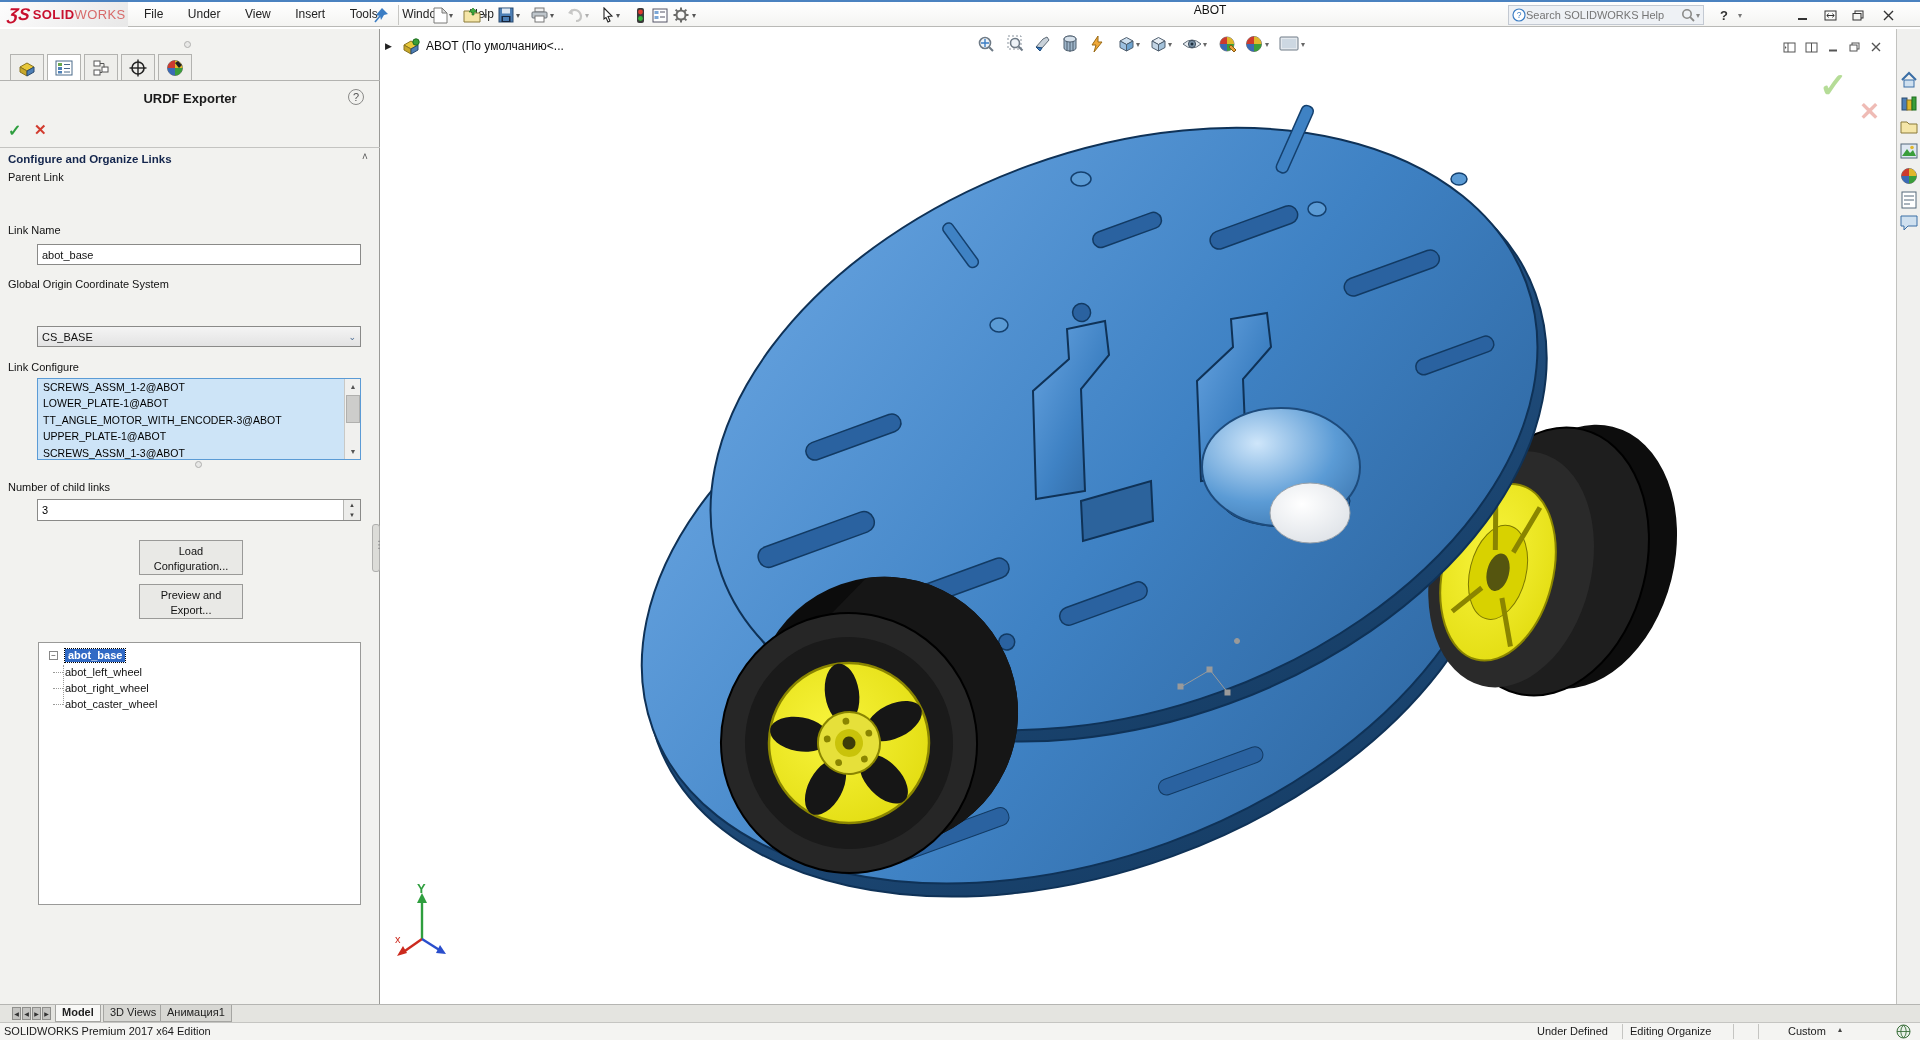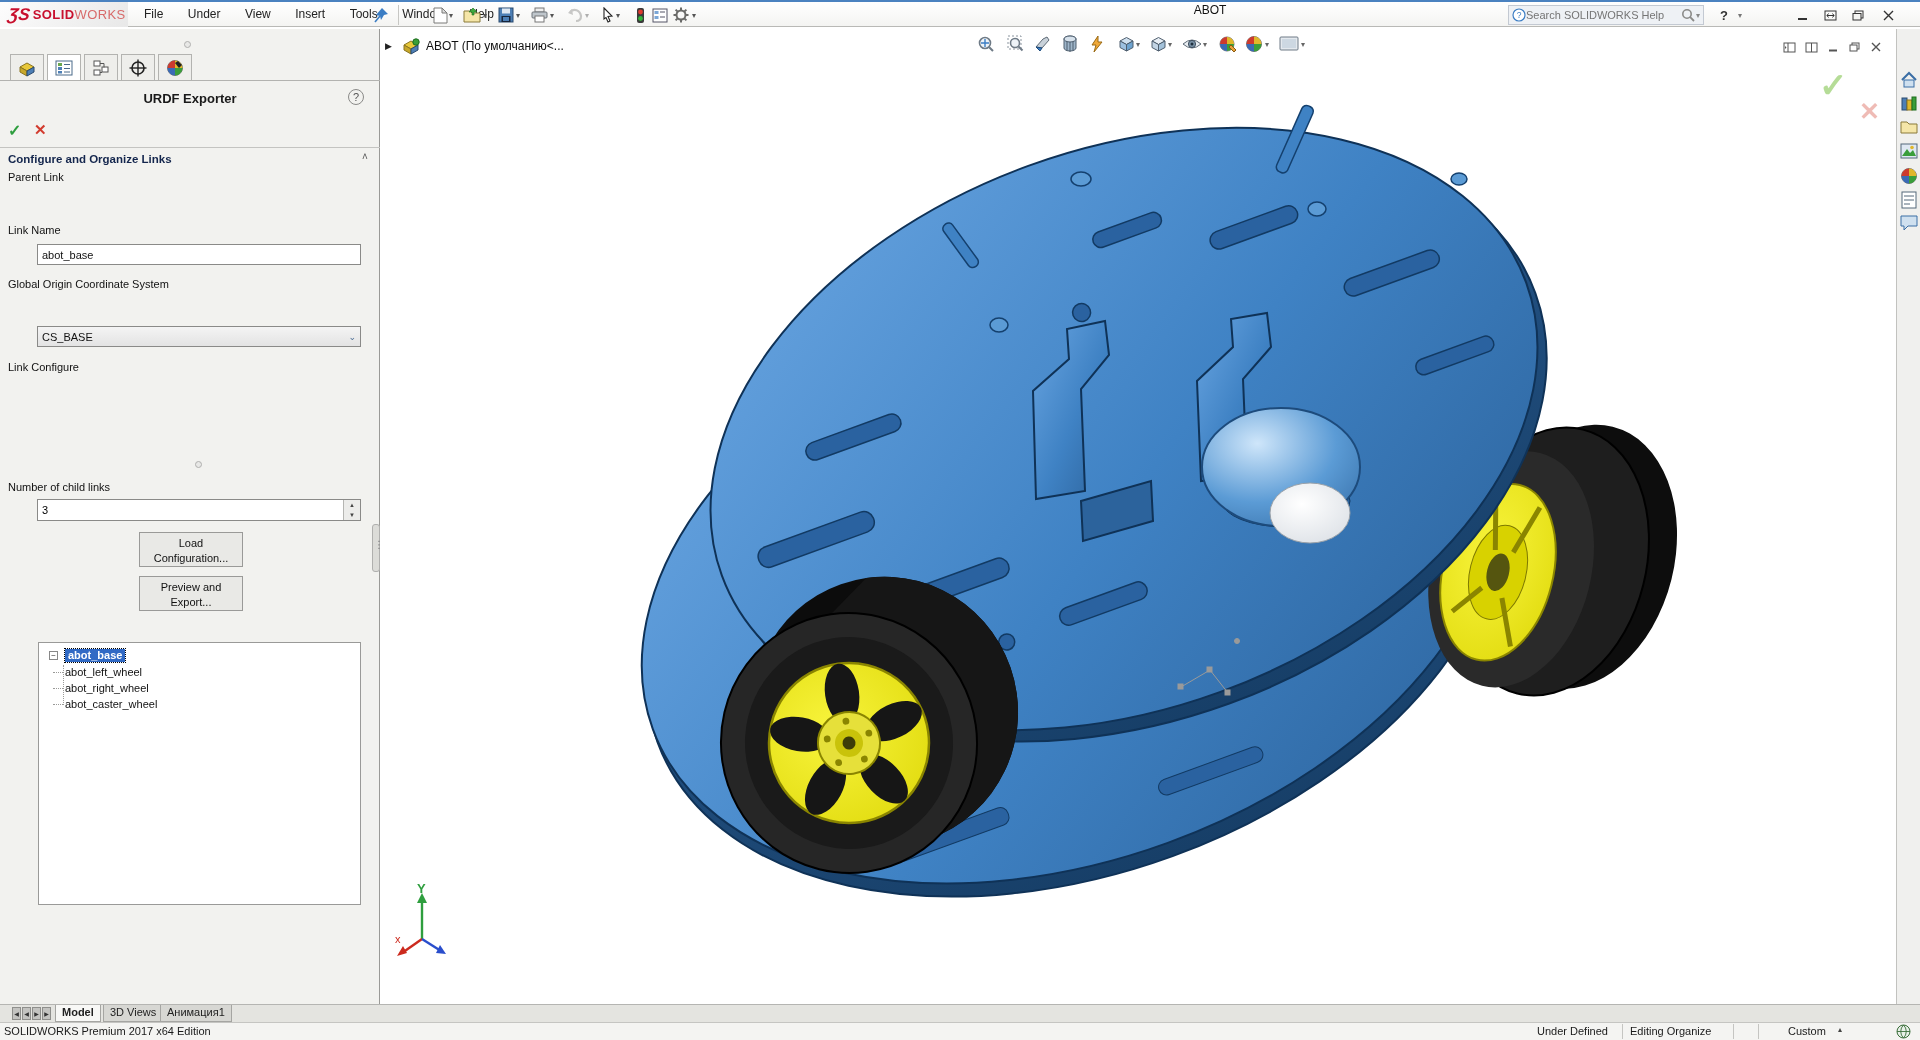--- a/index.html
+++ b/index.html
@@ -61,21 +61,21 @@
   #list-scroll .sarrow { width:16px; height:15px; text-align:center; font-size:7px; color:#555; line-height:15px; }
   #list-scroll .sthumb { width:14px; height:28px; margin:1px; background:#cdcdcb; border:1px solid #b0b0ae; }
   #list-grip { position:absolute; left:195px; top:432px; width:7px; height:7px; border-radius:50%;
     background:#e8e8e6; border:1px solid #b0b0ae; }
   #spinner { position:absolute; left:37px; top:470px; width:324px; height:22px; border:1px solid #8a8a88; background:#fff; }
   #spinner input { border:none; outline:none; width:300px; height:100%; font-size:11px; padding:2px 4px;
     font-family:"Liberation Sans",sans-serif; }
   #spin-btns { position:absolute; right:0; top:0; width:17px; height:20px; border-left:1px solid #b5b5b2; }
   #spin-btns div { height:10px; font-size:6px; text-align:center; color:#444; line-height:10px; background:#ececea; }
   .pbtn { position:absolute; left:139px; width:104px; height:35px; background:#e9e9e6; border:1px solid #9a9a98;
-    font-size:11px; color:#111; text-align:center; line-height:15px; padding-top:2px; }
+    font-size:11px; color:#111; text-align:center; line-height:15px; padding-top:2px;margin-top:8px; }
   #tree-box { position:absolute; left:38px; top:613px; width:323px; height:263px; background:#fff;
     border:1px solid #9a9a98; font-size:11px; }
   .tree-root-row { position:relative; margin:6px 0 0 10px; height:15px; }
   .tree-exp { position:absolute; left:0; top:2px; width:9px; height:9px; border:1px solid #888;
     background:#fff; font-size:8px; line-height:7px; text-align:center; color:#333; }
   .tree-root-label { position:absolute; left:16px; top:0; background:#316ac5; color:#fff; font-weight:bold;
     padding:0 3px 1px; outline:1px dotted #000; }
   .tree-child { position:relative; margin-left:26px; height:16px; line-height:16px; color:#111; }
   .tree-child::before { content:""; position:absolute; left:-12px; top:8px; width:10px; height:1px;
     border-top:1px dotted #9a9a98; }
@@ -319,20 +319,32 @@
   <div class="lbl" style="top:195px">Link Name</div>
   <input class="fld" style="top: 215px;" value="abot_base">
 
   <div class="lbl" style="top:249px">Global Origin Coordinate System</div>
   <div id="coord-select">
     <span>CS_BASE</span>
     <span class="sel-caret">⌄</span>
   </div>
 
   <div class="lbl" style="top:332px">Link Configure</div>
+  <div id="components-list">
+    <div class="list-row">SCREWS_ASSM_1-2@ABOT</div>
+    <div class="list-row">LOWER_PLATE-1@ABOT</div>
+    <div class="list-row">TT_ANGLE_MOTOR_WITH_ENCODER-3@ABOT</div>
+    <div class="list-row">UPPER_PLATE-1@ABOT</div>
+    <div class="list-row">SCREWS_ASSM_1-3@ABOT</div>
+    <div id="list-scroll">
+      <div class="sarrow">▲</div>
+      <div class="sthumb"></div>
+      <div class="sarrow" style="position:absolute;bottom:0">▼</div>
+    </div>
+  </div>
   <div id="list-grip"></div>
 
   <div class="lbl" style="top:452px">Number of child links</div>
   <div id="spinner">
     <input value="3" style="">
     <div id="spin-btns">
       <div>▲</div>
       <div>▼</div>
     </div>
   </div>

